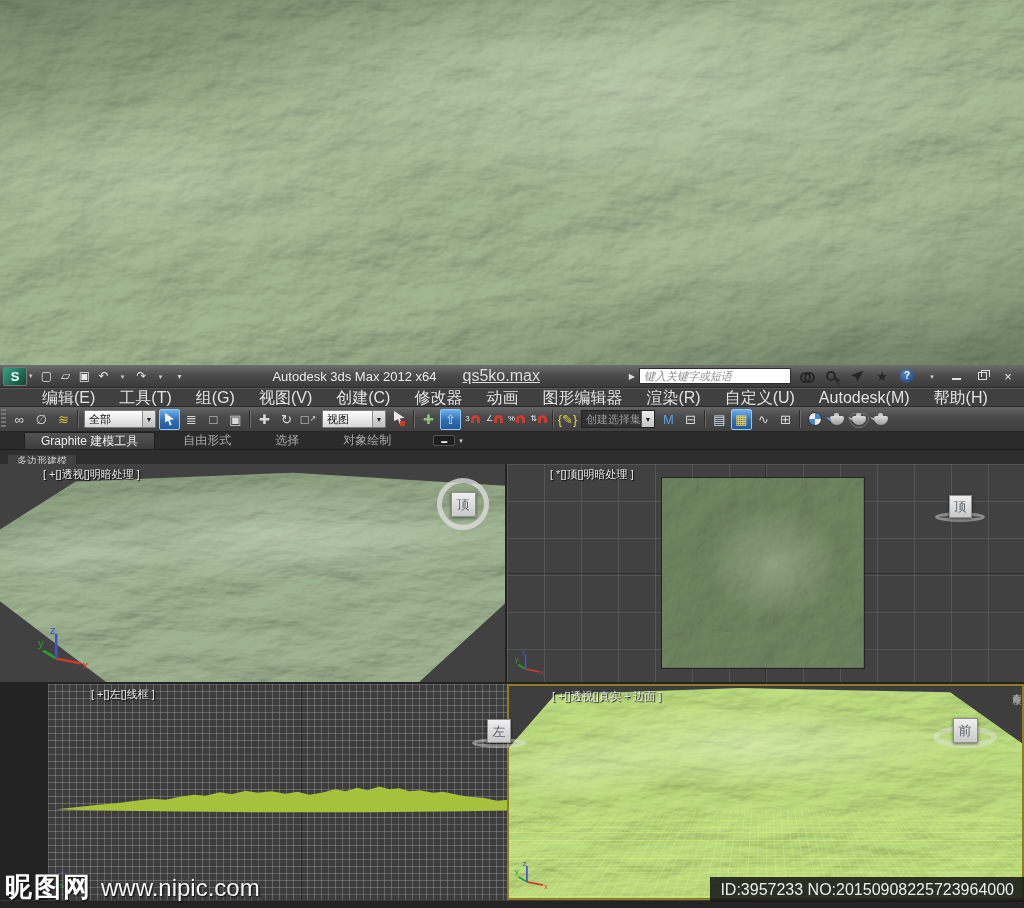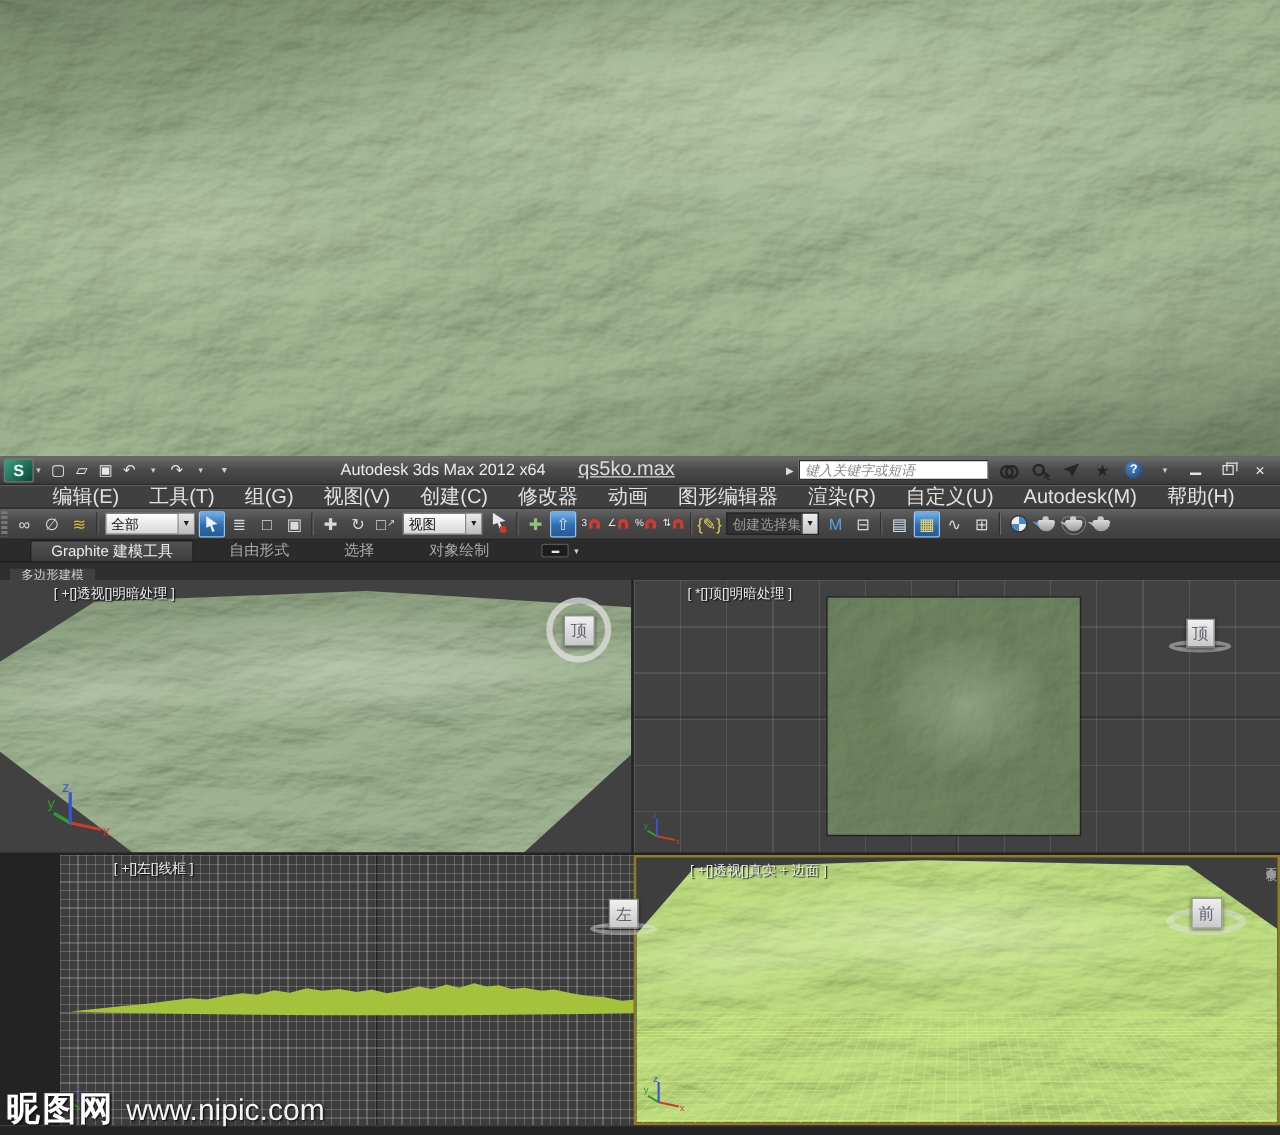--- a/index.html
+++ b/index.html
@@ -507,13 +507,16 @@
     </div>
 
     <span class="cmdpanel-tab">命令面板</span>
   </div>
 
   <div class="bottom-strip"></div>
   <div class="wm">
     <span class="wm-brand">昵图网</span>
     <span class="wm-site">www.nipic.com</span>
   </div>
+  <div class="idband">
+    <span>ID:3957233 NO:20150908225723964000</span>
+  </div>
 </div>
 
 </body></html>

